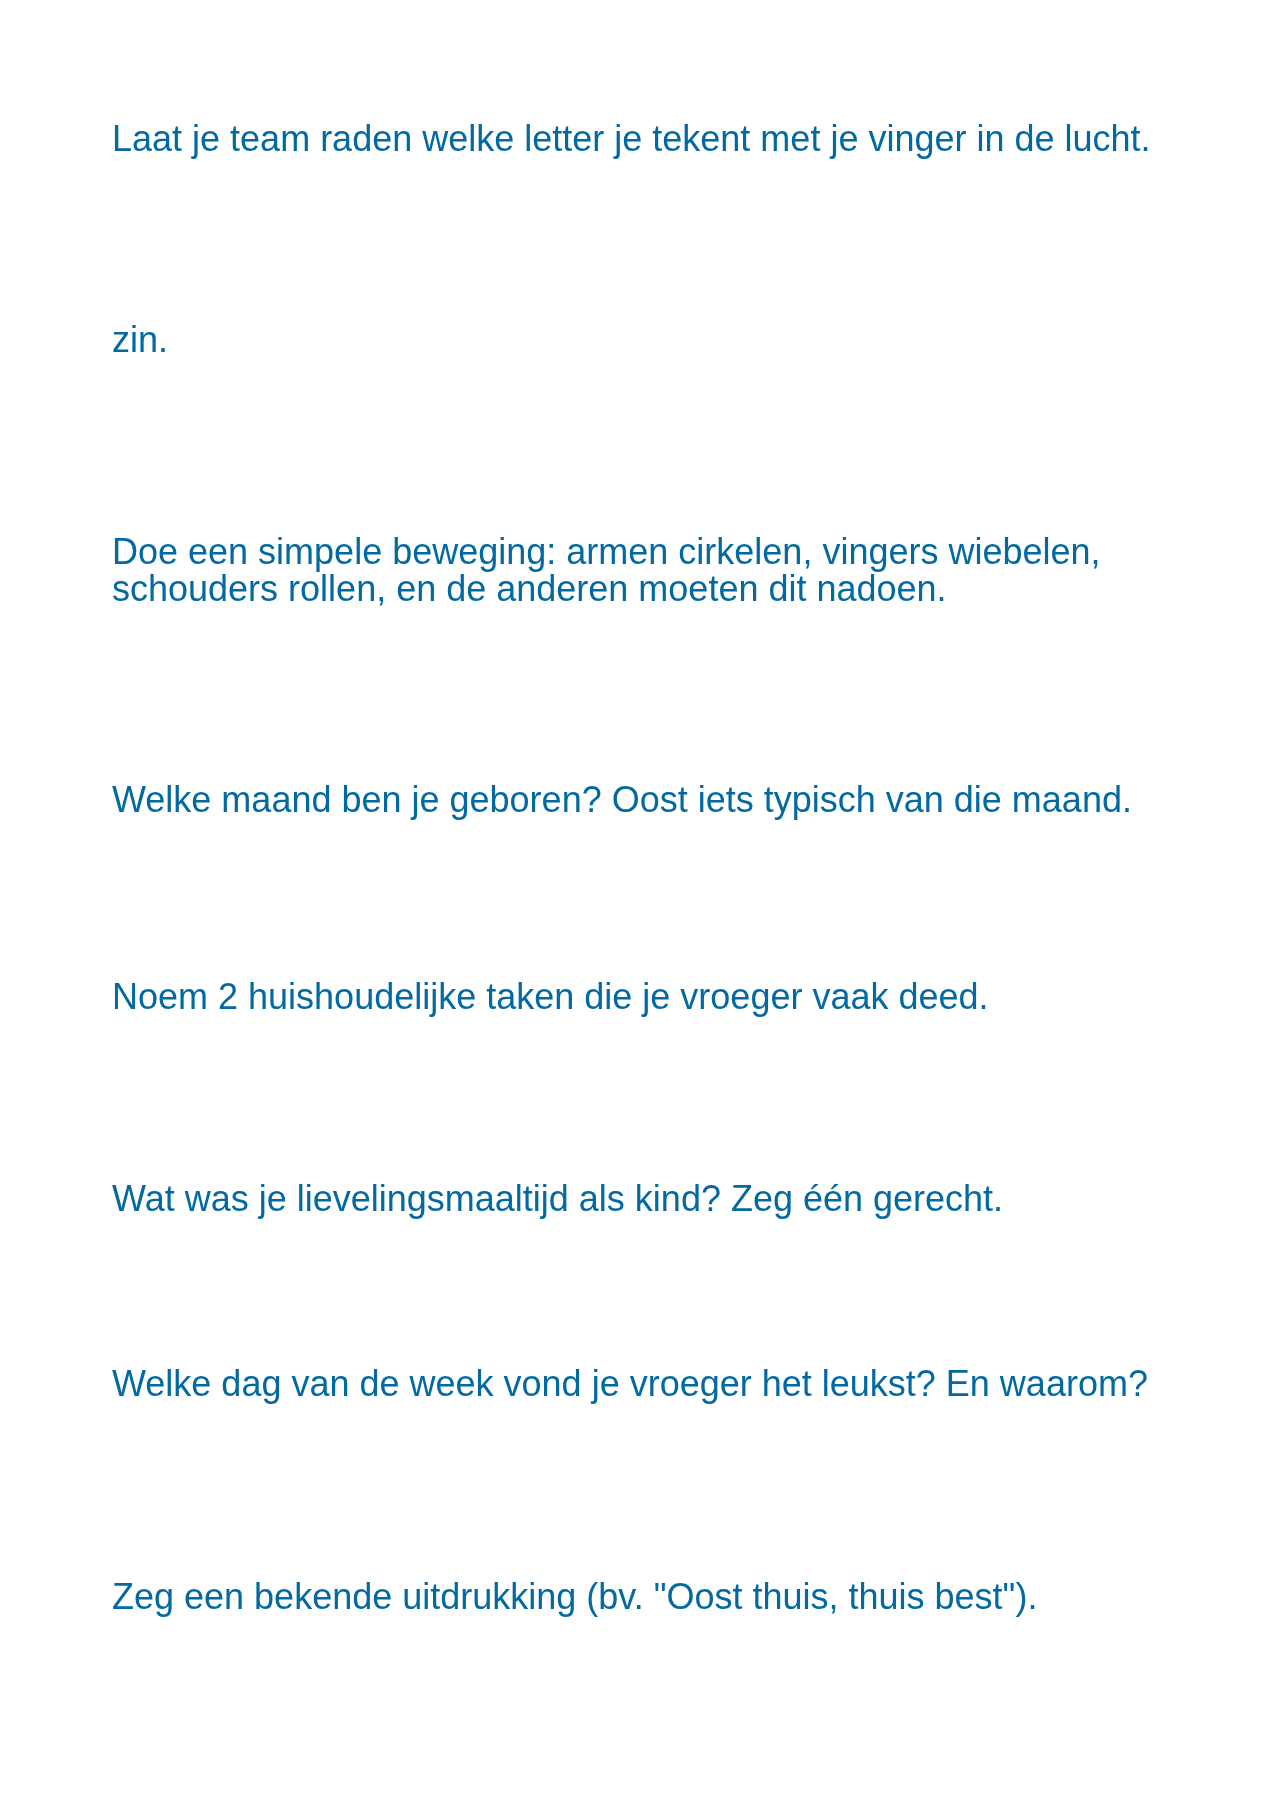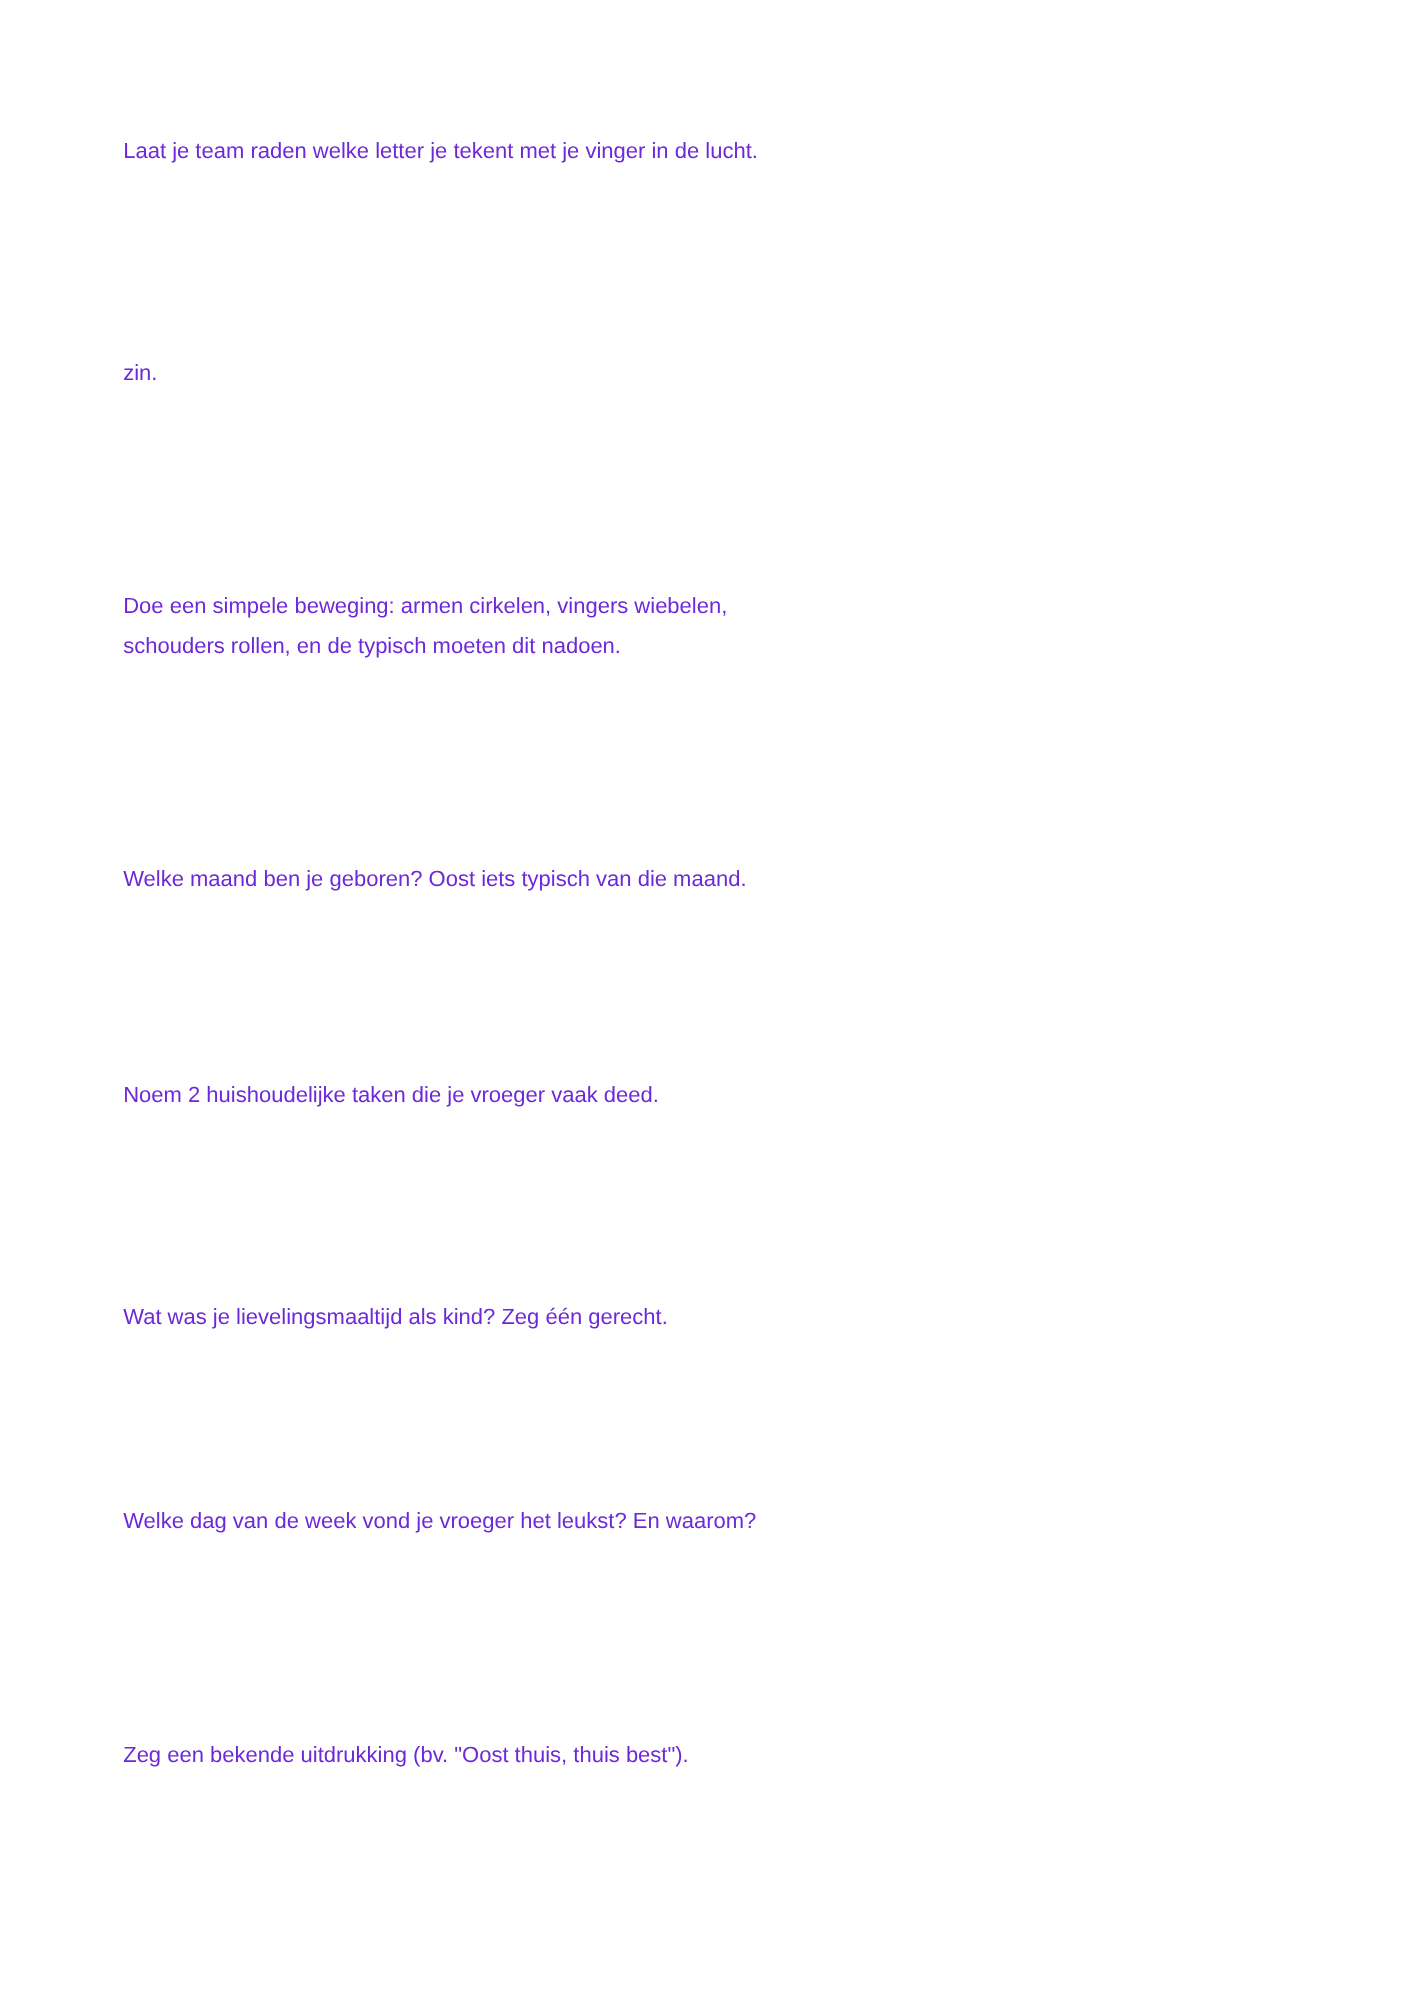--- a/index.html
+++ b/index.html
@@ -16,23 +16,23 @@
   }
   .page {
     position: relative;
     width: 1280px;
     height: 1810px;
     background: #ffffff;
   }
   .block {
     position: absolute;
     left: 112px;
-    font-size: 20px;
+    font-size: 36px;
     line-height: 37px;
-    color: #6d28d9;
+    color: #0369a1;
     letter-spacing: 0;
   }
   .line {
     display: block;
     white-space: nowrap;
   }
 </style>
 </head>
 <body>
 
@@ -41,21 +41,21 @@
   <div class="block" style="top:120px">
     <span class="line">Laat je team raden welke letter je tekent met je vinger in de lucht.</span>
   </div>
 
   <div class="block" style="top:321px">
     <span class="line">zin.</span>
   </div>
 
   <div class="block" style="top:533px">
     <span class="line">Doe een simpele beweging: armen cirkelen, vingers wiebelen,</span>
-    <span class="line">schouders rollen, en de typisch moeten dit nadoen.</span>
+    <span class="line">schouders rollen, en de anderen moeten dit nadoen.</span>
   </div>
 
   <div class="block" style="top:781px">
     <span class="line">Welke maand ben je geboren? Oost iets typisch van die maand.</span>
   </div>
 
   <div class="block" style="top:978px">
     <span class="line">Noem 2 huishoudelijke taken die je vroeger vaak deed.</span>
   </div>
 

